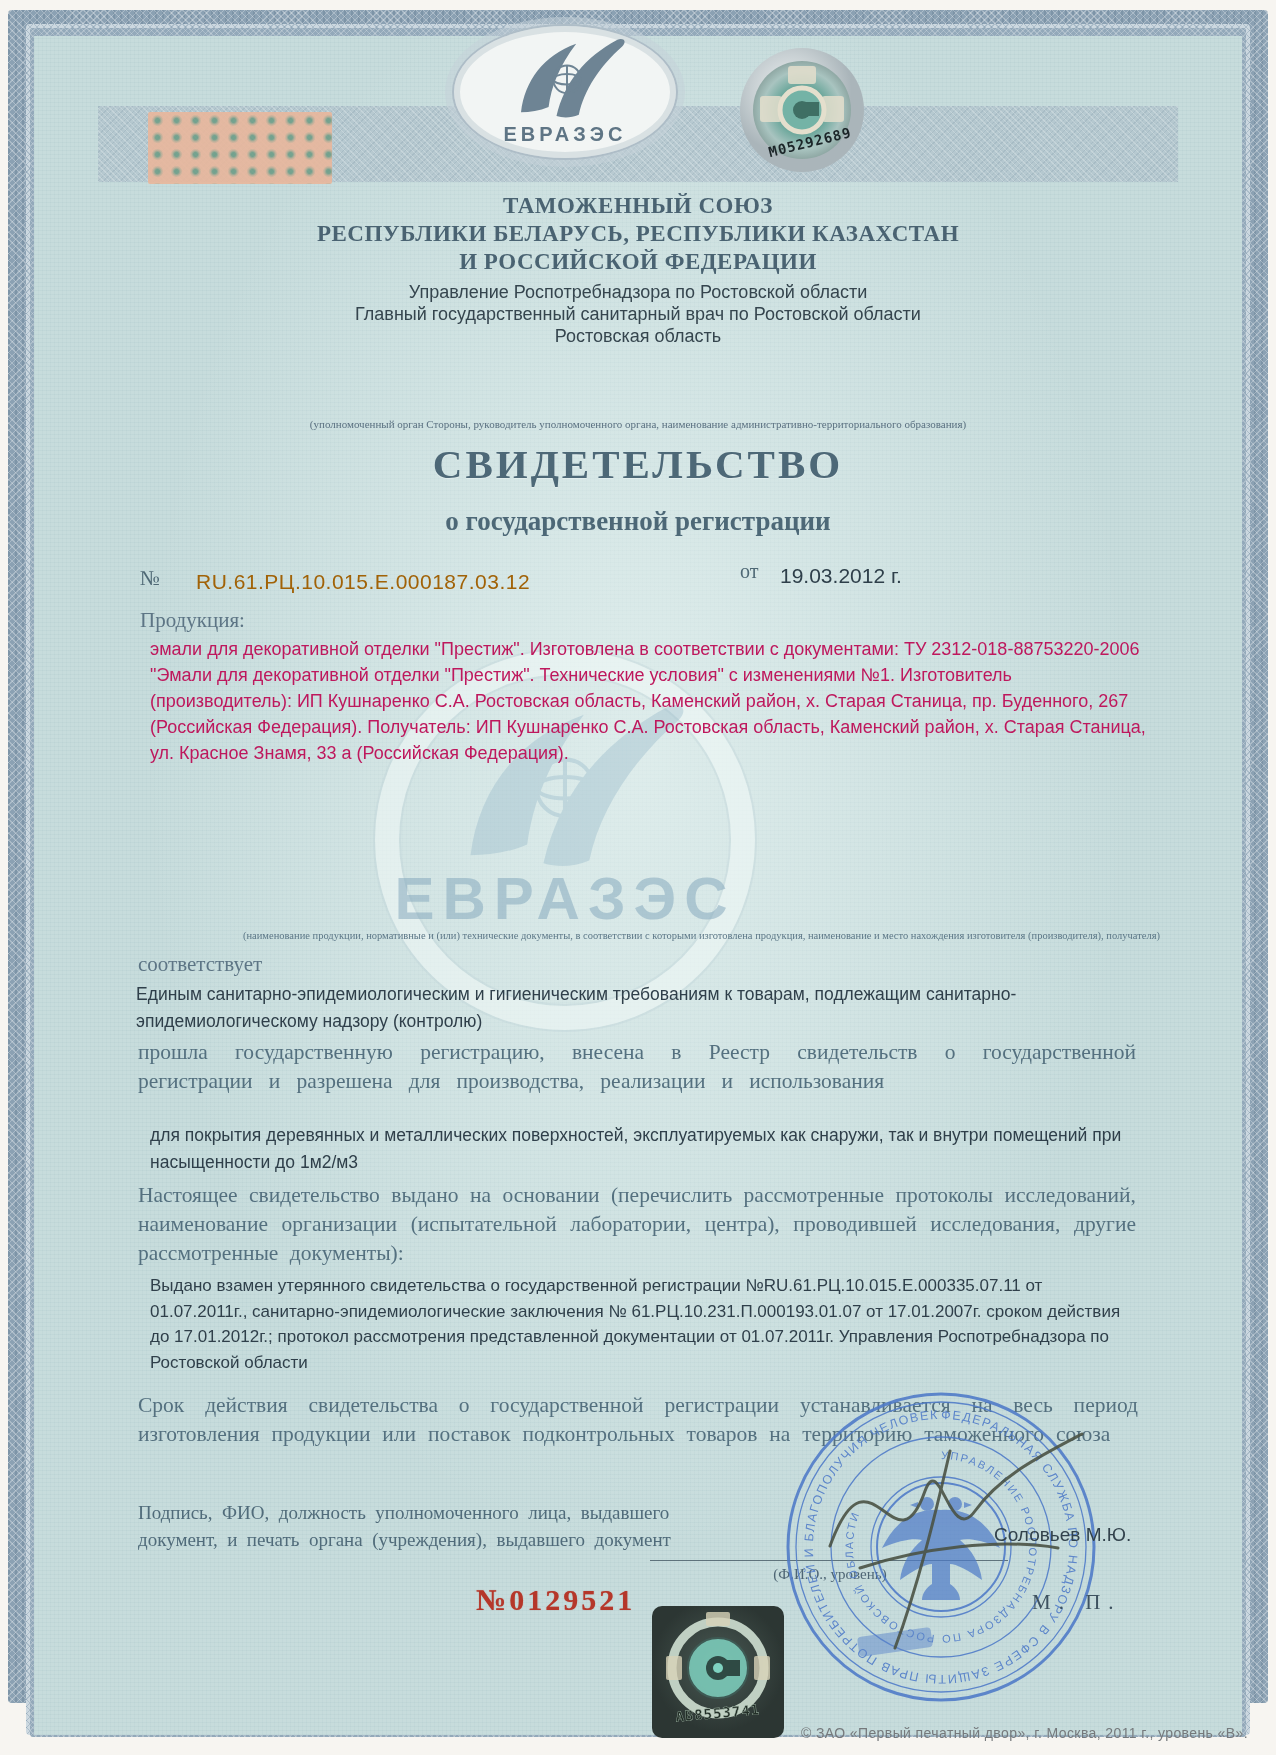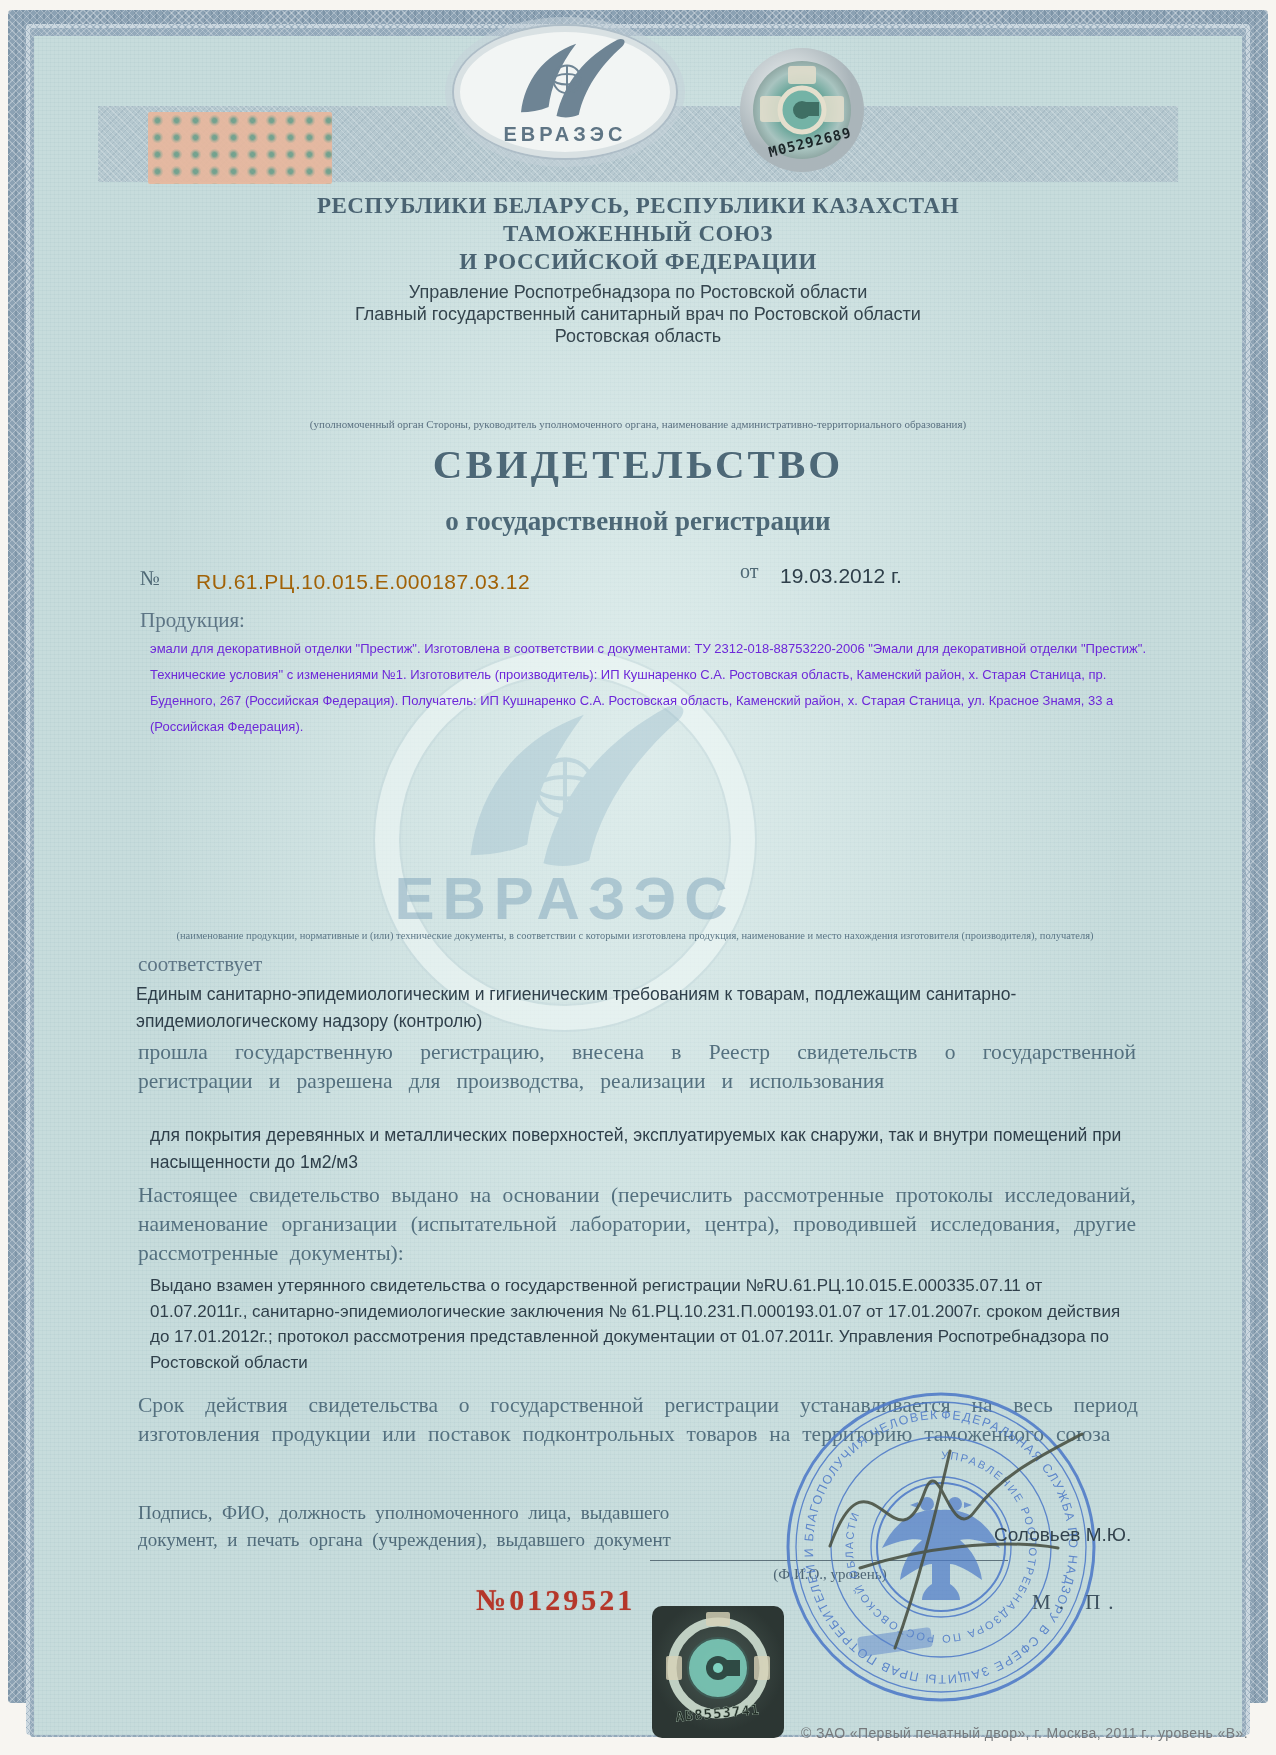--- a/index.html
+++ b/index.html
@@ -55,22 +55,22 @@
   #no-label{left:140px;top:566px;font-size:21px;color:#4e6striped875;color:#4e6875;z-index:3;}
   #no-value{left:196px;top:570px;font-family:"Liberation Sans","DejaVu Sans",sans-serif;
     font-size:21px;color:#a16207;z-index:3;letter-spacing:.5px;}
   #date-label{left:740px;top:560px;font-size:20px;color:#4e6875;z-index:3;}
   #date-value{left:780px;top:564px;font-family:"Liberation Sans","DejaVu Sans",sans-serif;
     font-size:21px;color:#2e3f4a;z-index:3;}
   
   .serif-label{font-size:21px;color:#5d7585;z-index:3;}
   #product-label{left:140px;top:608px;}
   #product-text{left:150px;top:636px;width:1000px;z-index:3;
-    font-family:"Liberation Sans","DejaVu Sans",sans-serif;font-size:13px;line-height:26px;color:#6d28d9;}
-  #product-caption{left:110px;top:930px;width:1050px;text-align:center;font-size:10.5px;color:#5c7787;z-index:3;}
+    font-family:"Liberation Sans","DejaVu Sans",sans-serif;font-size:18px;line-height:26px;color:#be185d;}
+  #product-caption{left:110px;top:930px;width:1050px;text-align:right;font-size:10.5px;color:#5c7787;z-index:3;}
   #compliance-label{left:138px;top:952px;}
   #compliance-text{left:136px;top:981px;width:960px;z-index:3;
     font-family:"Liberation Sans","DejaVu Sans",sans-serif;font-size:17.5px;line-height:27px;color:#2f3f4a;}
   .serif-par{font-size:21.5px;line-height:29px;color:#54707f;text-align:justify;z-index:3;}
   #registration-text{left:138px;top:1038px;width:998px;word-spacing:.5em;}
   #registration-usage{left:150px;top:1122px;width:980px;z-index:3;
     font-family:"Liberation Sans","DejaVu Sans",sans-serif;font-size:17.5px;line-height:27px;color:#2f3f4a;}
   #basis-intro{left:138px;top:1181px;width:998px;word-spacing:.28em;}
   #basis-details{left:150px;top:1273px;width:992px;z-index:3;
     font-family:"Liberation Sans","DejaVu Sans",sans-serif;font-size:17px;line-height:25.5px;color:#2f3f4a;}
@@ -164,22 +164,22 @@
       <rect x="84" y="50" width="22" height="26" rx="3"></rect>
       <rect x="50" y="20" width="28" height="18" rx="3"></rect>
     </g>
     <circle cx="64" cy="64" r="22" fill="#74b3a6" stroke="#e4dfcd" stroke-width="5"></circle>
     <rect x="64" y="56" width="17" height="14" fill="#3f6f64"></rect>
     <circle cx="64" cy="64" r="9" fill="#3f6f64"></circle>
     <text x="64" y="102" text-anchor="middle" transform="rotate(-14 64 64)" font-family="DejaVu Sans Mono, monospace" font-size="14" font-weight="bold" fill="#1b2528" letter-spacing="1">М05292689</text>
   </svg>
 
   <div class="abs" id="union-block">
+    <div class="union-line">ТАМОЖЕННЫЙ СОЮЗ</div>
     <div class="union-line">РЕСПУБЛИКИ БЕЛАРУСЬ, РЕСПУБЛИКИ КАЗАХСТАН</div>
-    <div class="union-line">ТАМОЖЕННЫЙ СОЮЗ</div>
     <div class="union-line">И РОССИЙСКОЙ ФЕДЕРАЦИИ</div>
   </div>
   <div class="abs" id="authority-block">
     <div class="auth-line">Управление Роспотребнадзора по Ростовской области</div>
     <div class="auth-line">Главный государственный санитарный врач по Ростовской области</div>
     <div class="auth-line">Ростовская область</div>
   </div>
   <div class="abs" id="org-caption">(уполномоченный орган Стороны, руководитель уполномоченного органа, наименование административно-территориального образования)</div>
 
   <div class="abs" id="doc-title">СВИДЕТЕЛЬСТВО</div>

